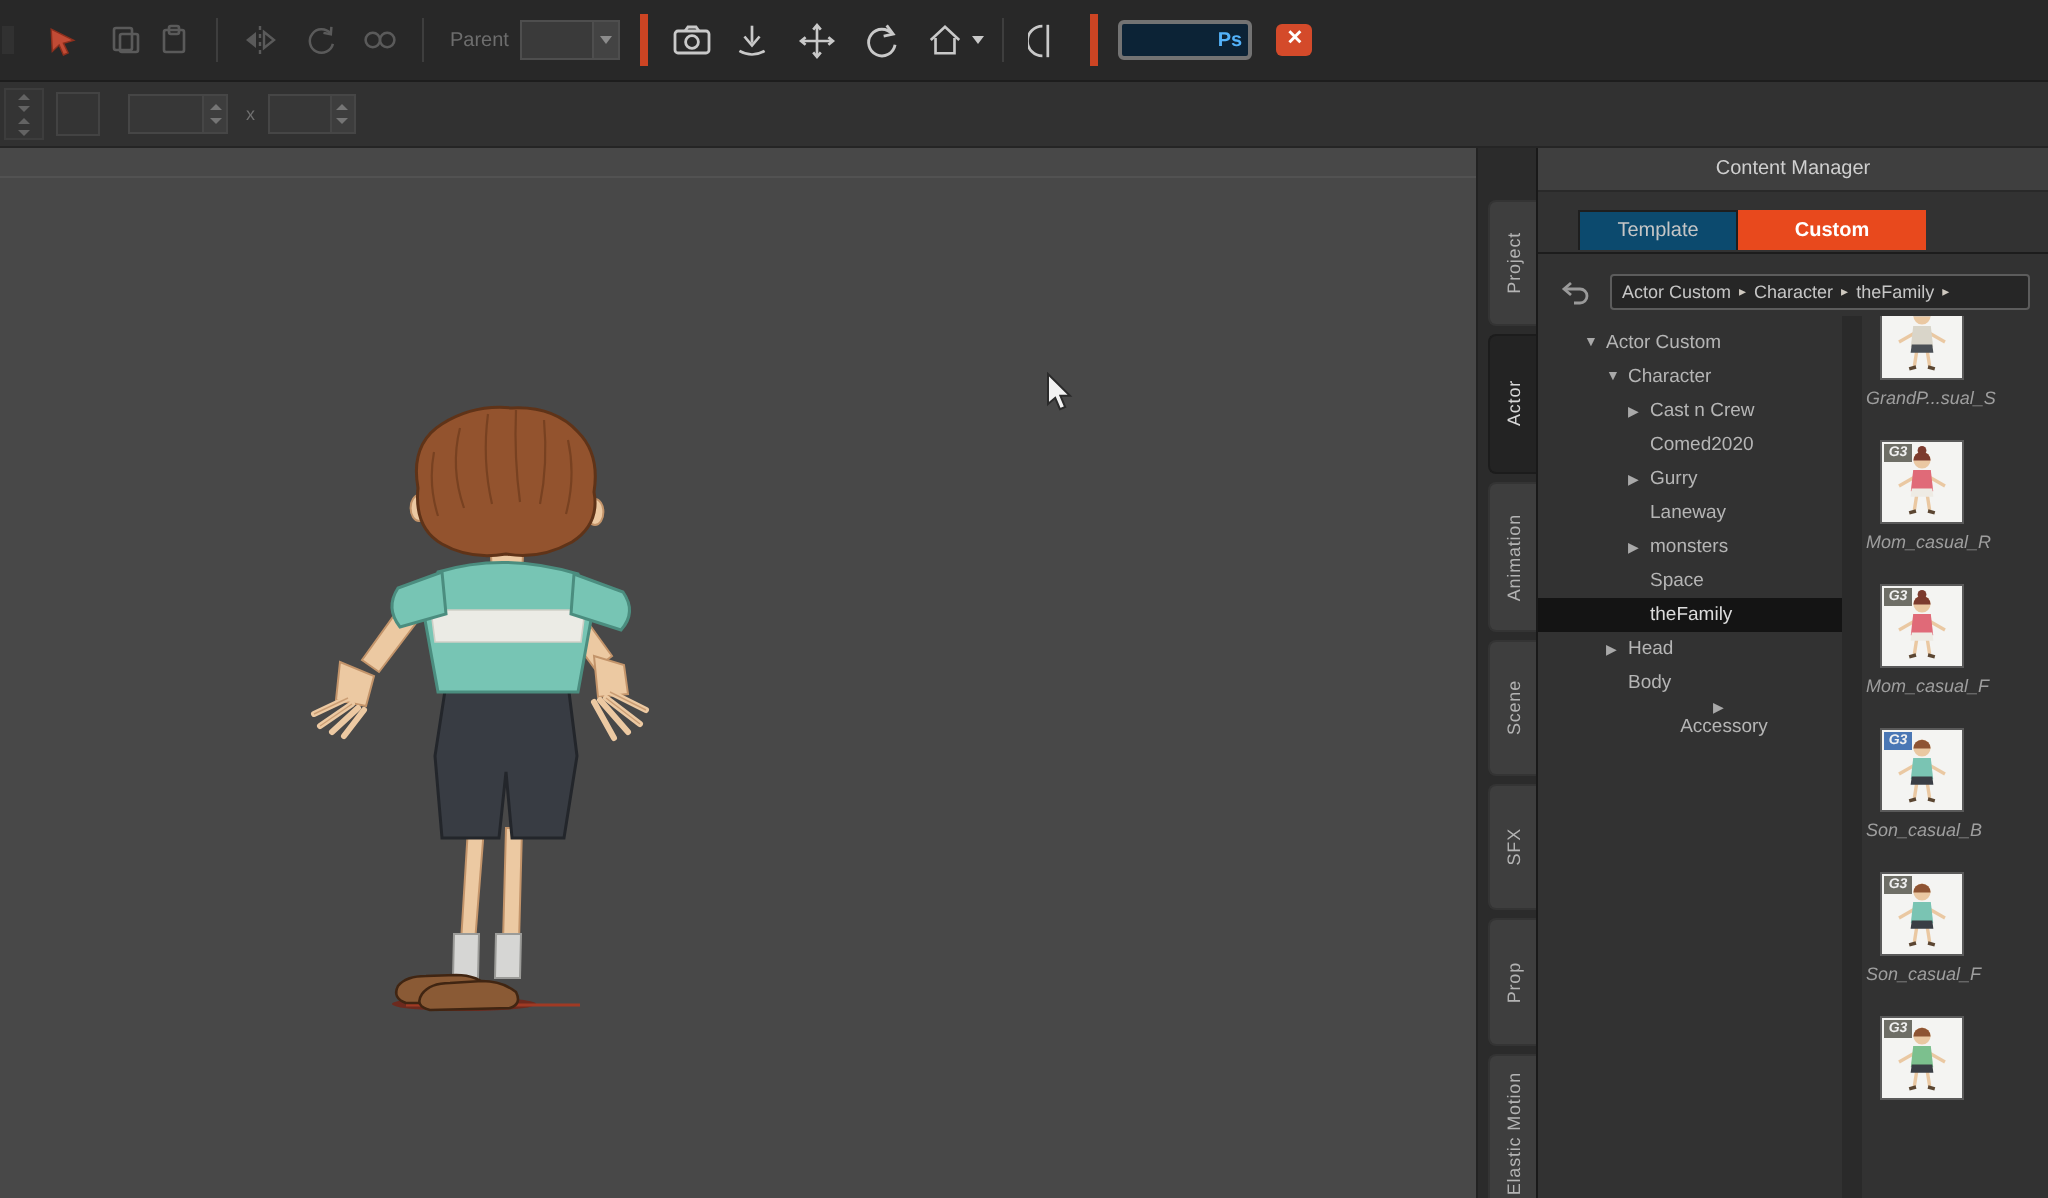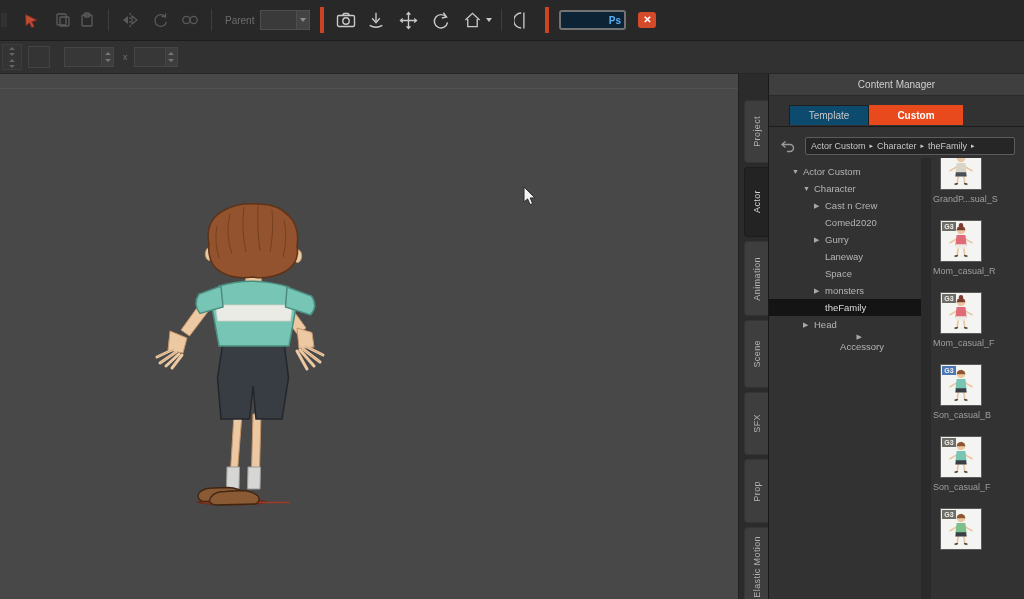--- a/index.html
+++ b/index.html
@@ -61,21 +61,21 @@
   .bc-box{flex:1;height:18px;background:#262626;border:1px solid #5c5c5c;border-radius:2px;
     display:flex;align-items:center;padding:0 5px;margin-left:9px;gap:4px;box-sizing:border-box;overflow:hidden;white-space:nowrap;}
   .bc-seg{font-size:9px;color:#c6c6c6;}
   .bc-arrow{font-size:7px;color:#cfc9c0;}
   .cm-body{position:absolute;top:84px;left:0;right:0;bottom:0;display:flex;}
   .folder-tree{width:152px;overflow:hidden;padding-top:5px;box-sizing:border-box;}
   .tree-row{height:17px;display:flex;align-items:center;font-size:9.5px;color:#b5b5b5;box-sizing:border-box;}
   .tree-row.selected{background:#141414;color:#dcdcdc;}
   .tree-arrow{width:11px;font-size:7px;color:#a9a9a9;flex:0 0 auto;}
   .gutter{width:10px;background:#2a2a2a;flex:0 0 auto;}
-  .thumb-list{flex:1;overflow:hidden;padding-top:0;}
+  .thumb-list{flex:1;overflow:hidden;padding-top:0;font-style:italic;}
   .thumb-item{display:flex;flex-direction:column;margin-bottom:16px;}
   .thumb-item:first-child{margin-top:-9px;}
   .thumb-box{width:40px;height:40px;background:#f4f4f2;margin-left:10px;position:relative;box-shadow:0 0 0 1px #5a5a5a;}
   .thumb-box svg{position:absolute;left:0;top:0;}
   .thumb-badge{position:absolute;top:1px;left:1px;min-width:12px;height:9px;font-size:7px;font-weight:bold;
     color:#f0f0f0;display:flex;align-items:center;justify-content:center;padding:0 1px;z-index:2;}
   .thumb-label{font-size:9px;color:#9e9e9e;margin-top:4px;padding-left:2px;line-height:12px;white-space:nowrap;overflow:hidden;}
 </style>
 </head>
 <body>
@@ -334,35 +334,39 @@
         </div>
         <div class="tree-row" style="padding-left: 45px;">
           <span class="tree-arrow">▶</span>
           <span class="tree-label">Gurry</span>
         </div>
         <div class="tree-row" style="padding-left: 45px;">
           <span class="tree-arrow"></span>
           <span class="tree-label">Laneway</span>
         </div>
         <div class="tree-row" style="padding-left: 45px;">
+          <span class="tree-arrow">▶</span>
+          <span class="tree-label">monsters</span>
+        </div>
+        <div class="tree-row" style="padding-left: 45px;">
           <span class="tree-arrow"></span>
           <span class="tree-label">Space</span>
-        </div>
-        <div class="tree-row" style="padding-left: 45px;">
-          <span class="tree-arrow">▶</span>
-          <span class="tree-label">monsters</span>
         </div>
         <div class="tree-row selected" style="padding-left: 45px;">
           <span class="tree-arrow"></span>
           <span class="tree-label">theFamily</span>
         </div>
         <div class="tree-row" style="padding-left: 34px;">
           <span class="tree-arrow">▶</span>
           <span class="tree-label">Head</span>
         </div>
+        <div class="tree-row" style="padding-left: 34px;">
+          <span class="tree-arrow"></span>
+          <span class="tree-label">Body</span>
+        </div>
         <div class="tree-row" style="padding-left: 34px; flex-direction: column;">
           <span class="tree-arrow">▶</span>
           <span class="tree-label">Accessory</span>
         </div>
       </div>
     <div class="gutter"></div>
     <div class="thumb-list">
         <div class="thumb-item">
           <div class="thumb-box">
             <svg width="40" height="40" viewBox="0 0 40 40">

